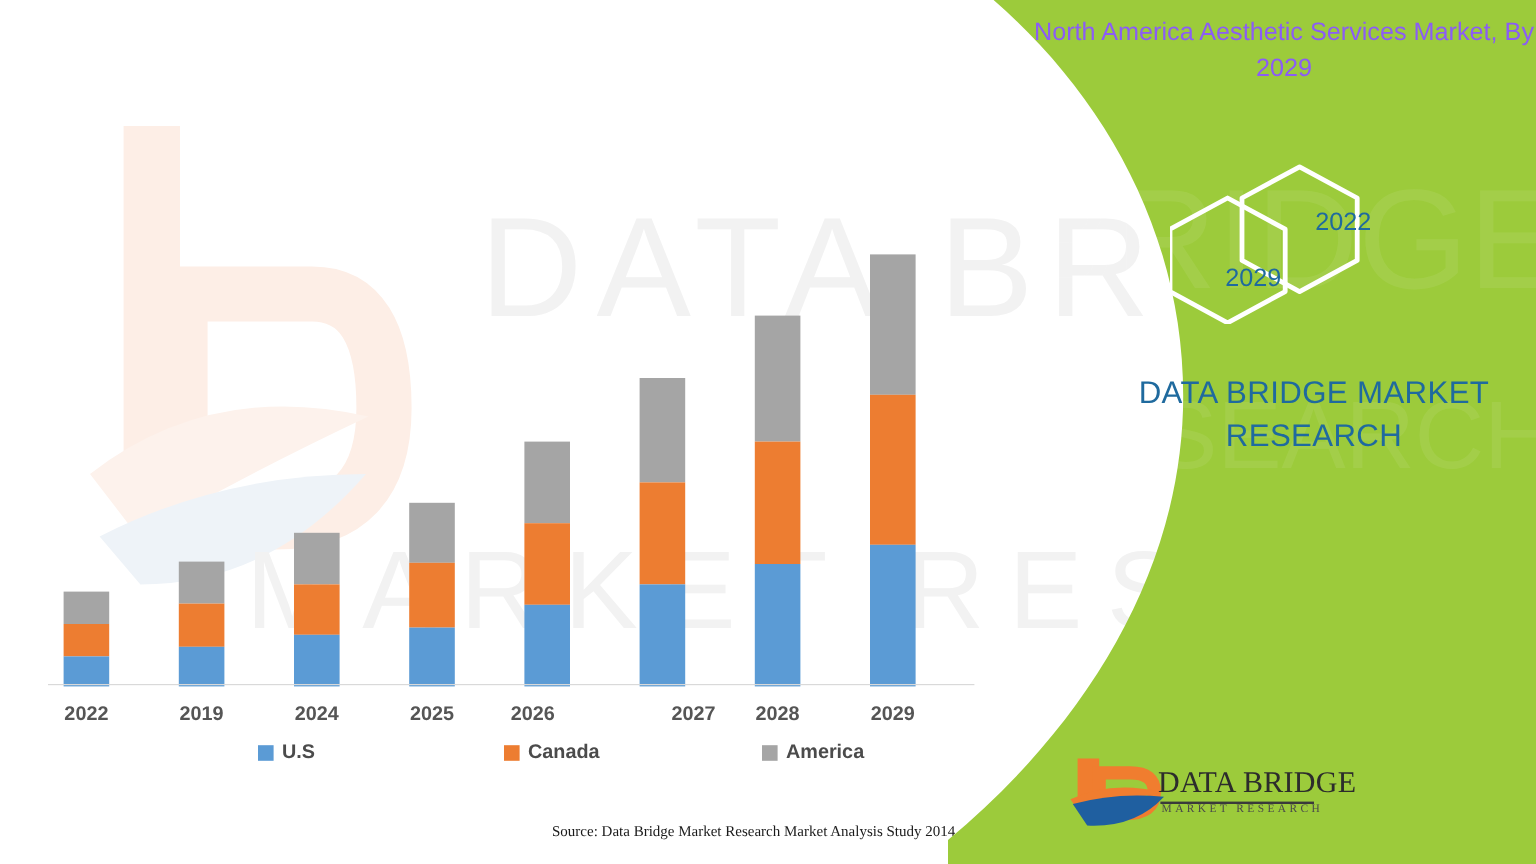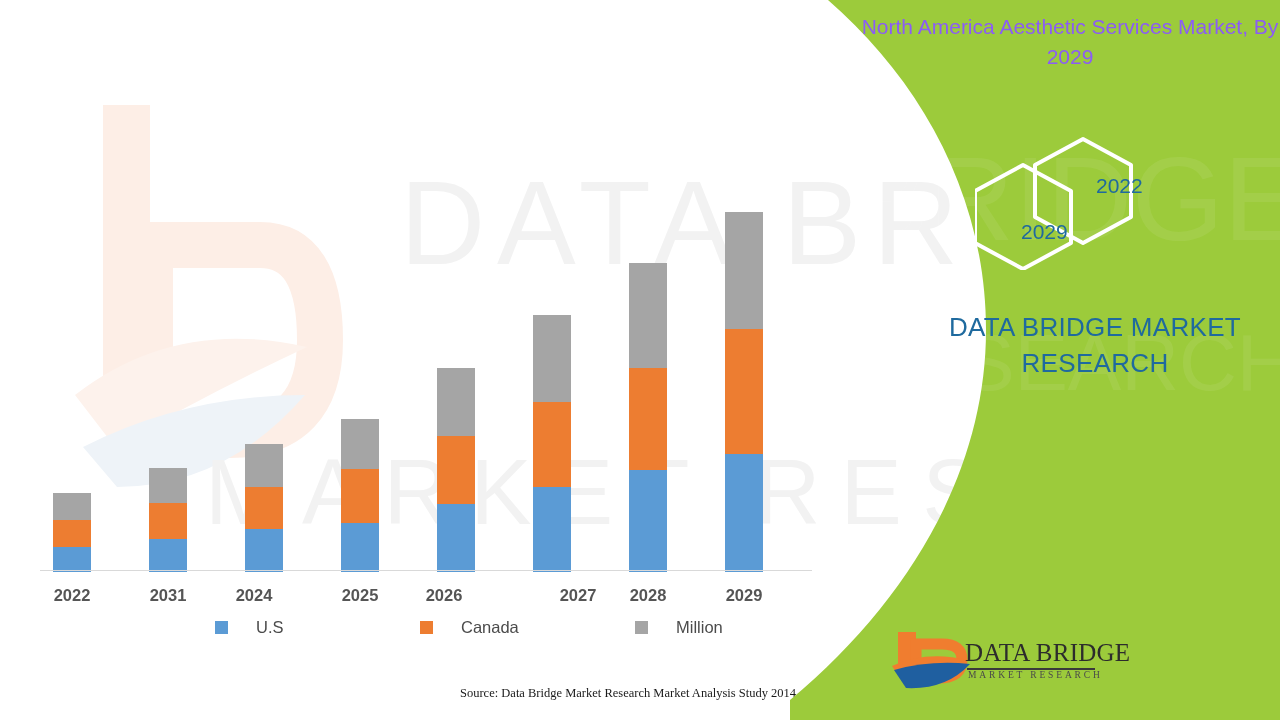--- a/index.html
+++ b/index.html
@@ -104,24 +104,23 @@
     align-items:center;
     gap:7px;
   }
   .legend-swatch {
     width:13px; height:13px;
     display:block;
     flex:none;
   }
   .legend-label {
     font-size:16.5px;
-    font-weight:400;
+    font-weight:700;
     color:#4b4b4b;
     white-space:nowrap;
-    margin-left:21px;
   }
 
   
   #footer-dmca {
     position:absolute;
     left:30px; top:684px;
     font-family:"Liberation Serif", serif;
     font-size:13.5px;
     color:#1a1a1a;
     white-space:nowrap;
@@ -267,41 +266,41 @@
       <div class="bar-group" style="left: 685px; width: 38px;">
         <div class="seg" style="height: 117px; background: rgb(165, 165, 165);"></div>
         <div class="seg" style="height: 125px; background: rgb(237, 125, 49);"></div>
         <div class="seg" style="height: 118px; background: rgb(91, 155, 213);"></div>
       </div>
     </div>
   <div id="axis-line"></div>
 
   <div id="x-labels">
       <div class="x-label" style="left: 2px;">2022</div>
-      <div class="x-label" style="left: 98px;">2031</div>
-      <div class="x-label" style="left: 184px; text-align: center;">2024</div>
+      <div class="x-label" style="left: 98px;">2019</div>
+      <div class="x-label" style="left: 194px; text-align: center;">2024</div>
       <div class="x-label" style="left: 290px; text-align: center;">2025</div>
       <div class="x-label" style="left: 374px;">2026</div>
       <div class="x-label" style="left: 508px;">2027</div>
       <div class="x-label" style="left: 578px;">2028</div>
       <div class="x-label" style="left: 674px;">2029</div>
     </div>
 
   <div id="legend">
       <div class="legend-item" style="left: 175px;">
         <span class="legend-swatch" style="background: rgb(91, 155, 213);"></span>
         <span class="legend-label">U.S</span>
       </div>
       <div class="legend-item" style="left: 380px;">
         <span class="legend-swatch" style="background: rgb(237, 125, 49);"></span>
         <span class="legend-label">Canada</span>
       </div>
       <div class="legend-item" style="left: 595px;">
         <span class="legend-swatch" style="background: rgb(165, 165, 165);"></span>
-        <span class="legend-label">Million</span>
+        <span class="legend-label">America</span>
       </div>
     </div>
 
   <div id="footer-source">Source: Data Bridge Market Research Market Analysis Study 2014</div>
 
   <div id="green-panel">
     <svg width="490" height="720" viewBox="0 0 490 720" aria-hidden="true">
       <path id="green-shape" d="M 38 0 L 490 0 L 490 720 L 0 720 L 0 700 C 120 600 196 470 196 330 C 196 195 130 80 38 0 Z" fill="#9ccb3b"></path>
       <g opacity="0.07">
         <text x="60" y="240" font-family="Liberation Sans, sans-serif" font-size="118" fill="#ffffff">BRIDGE</text>

